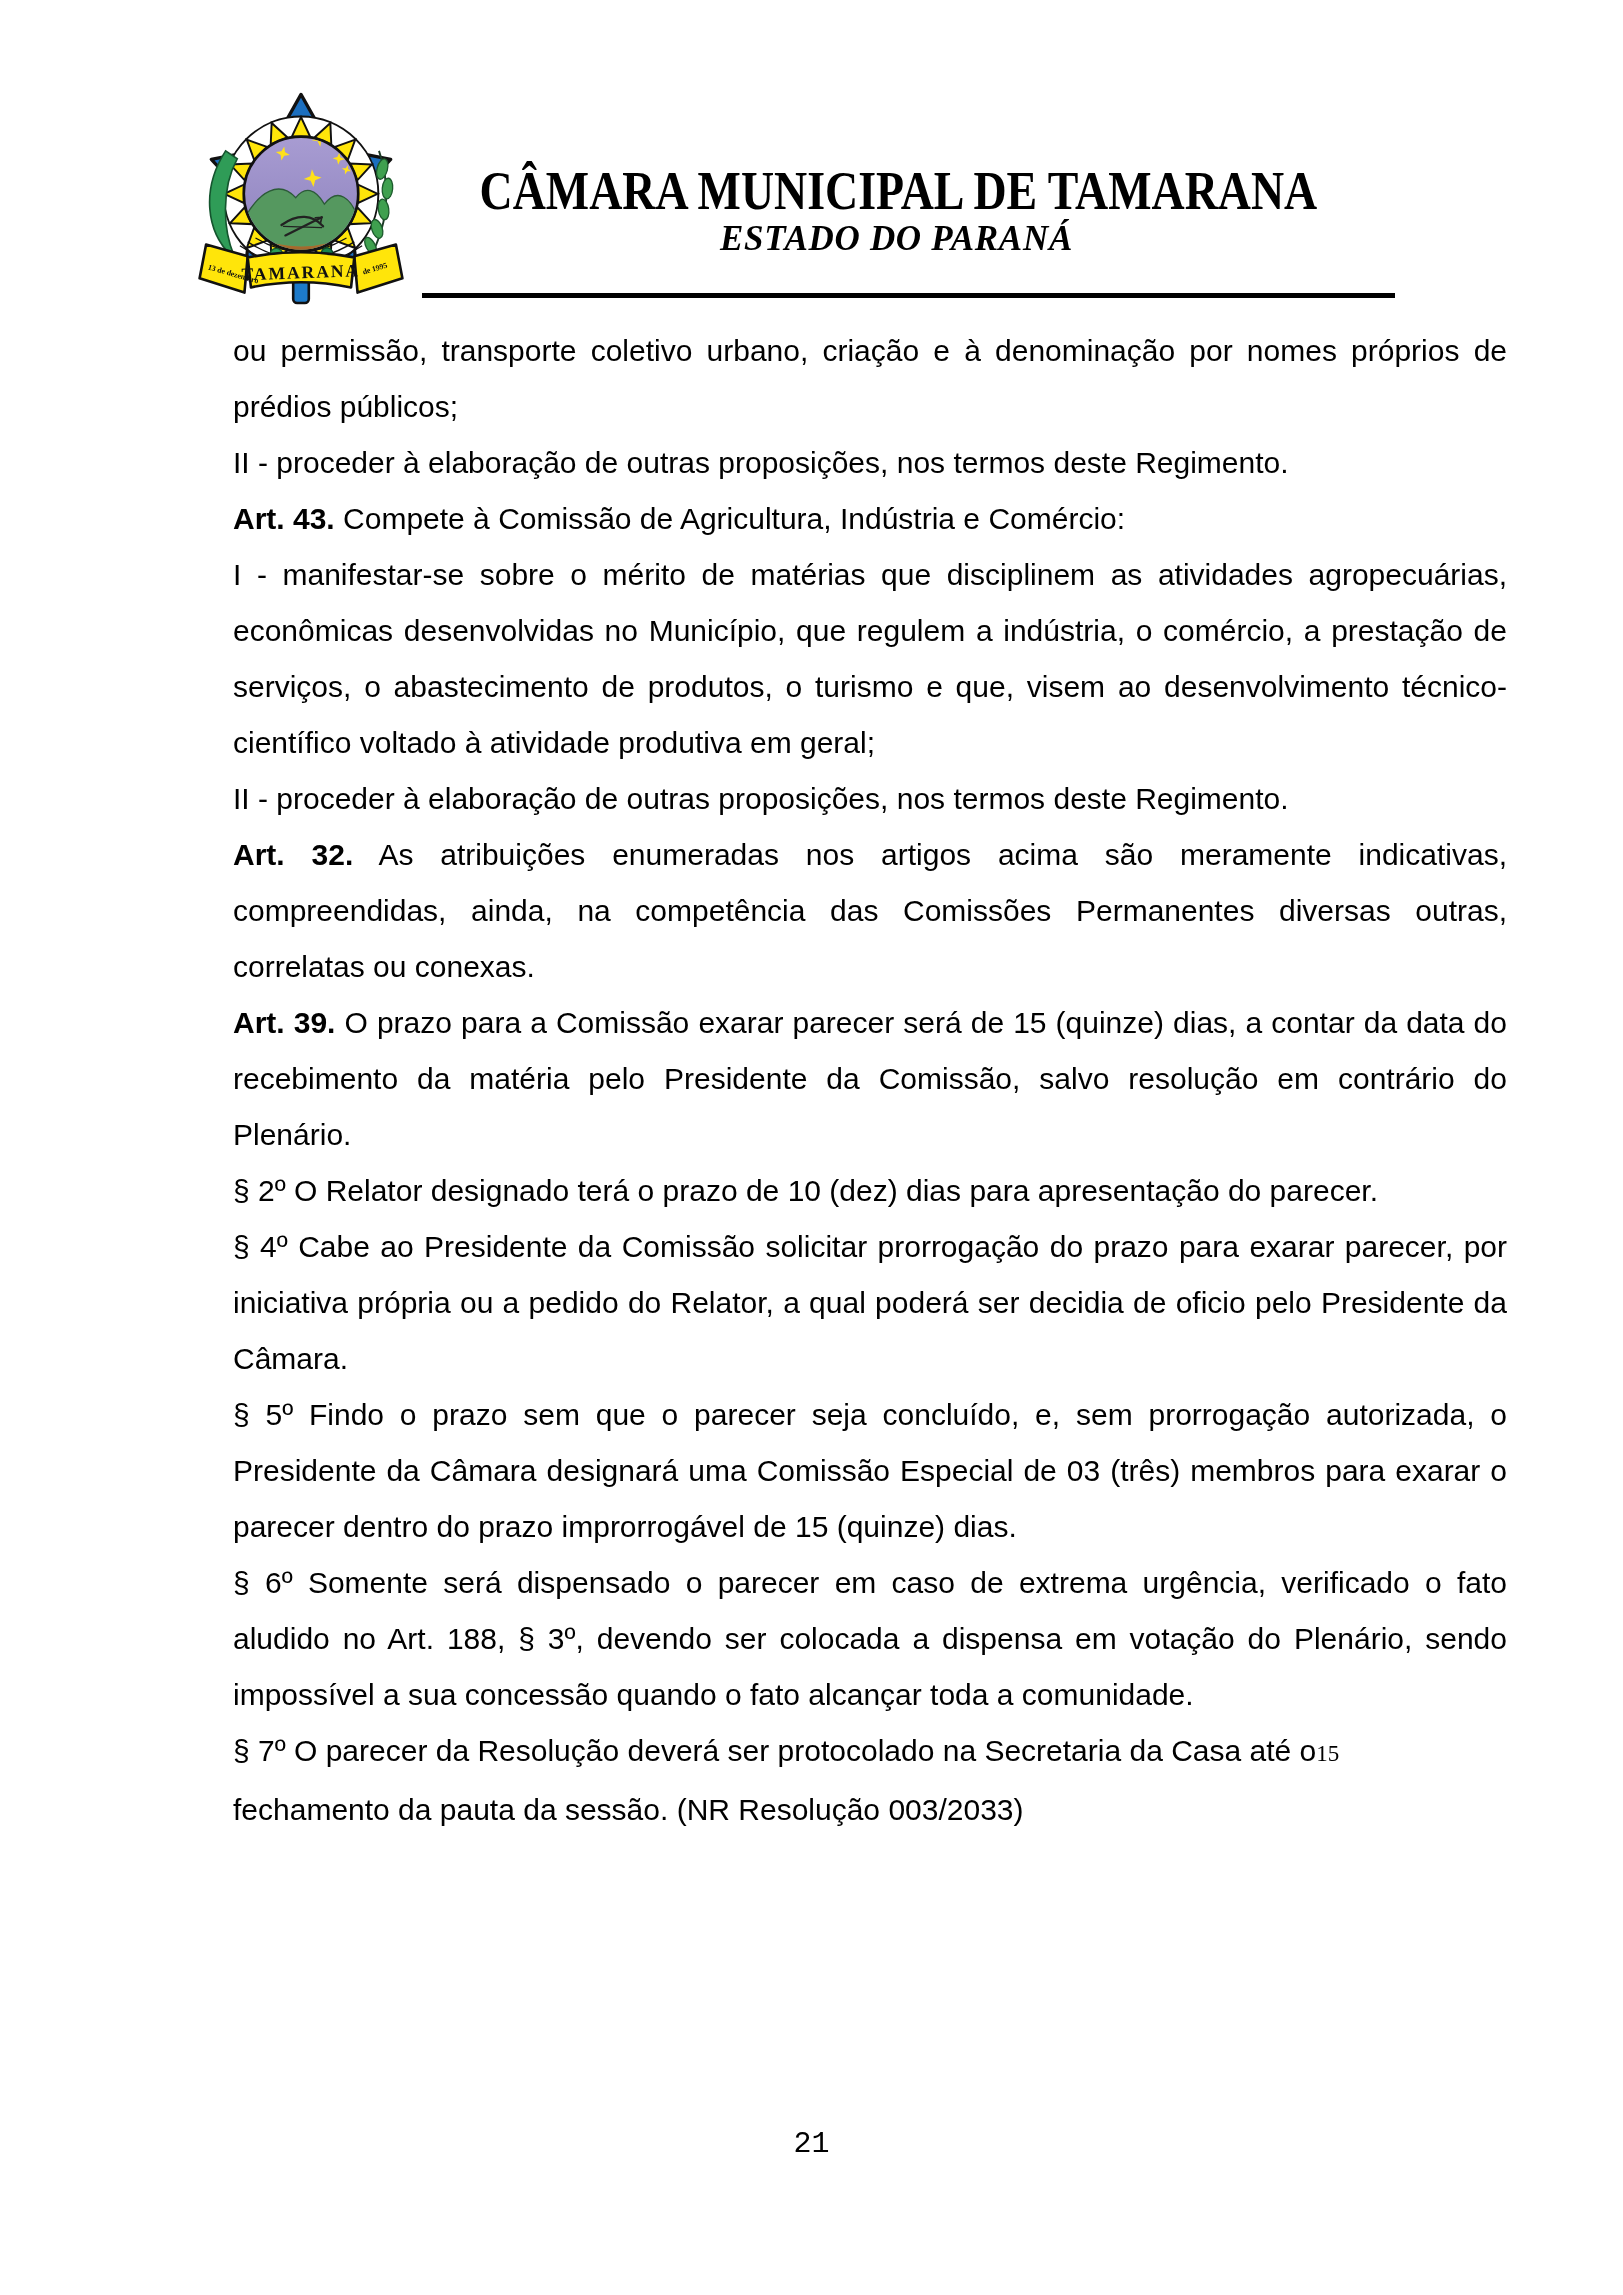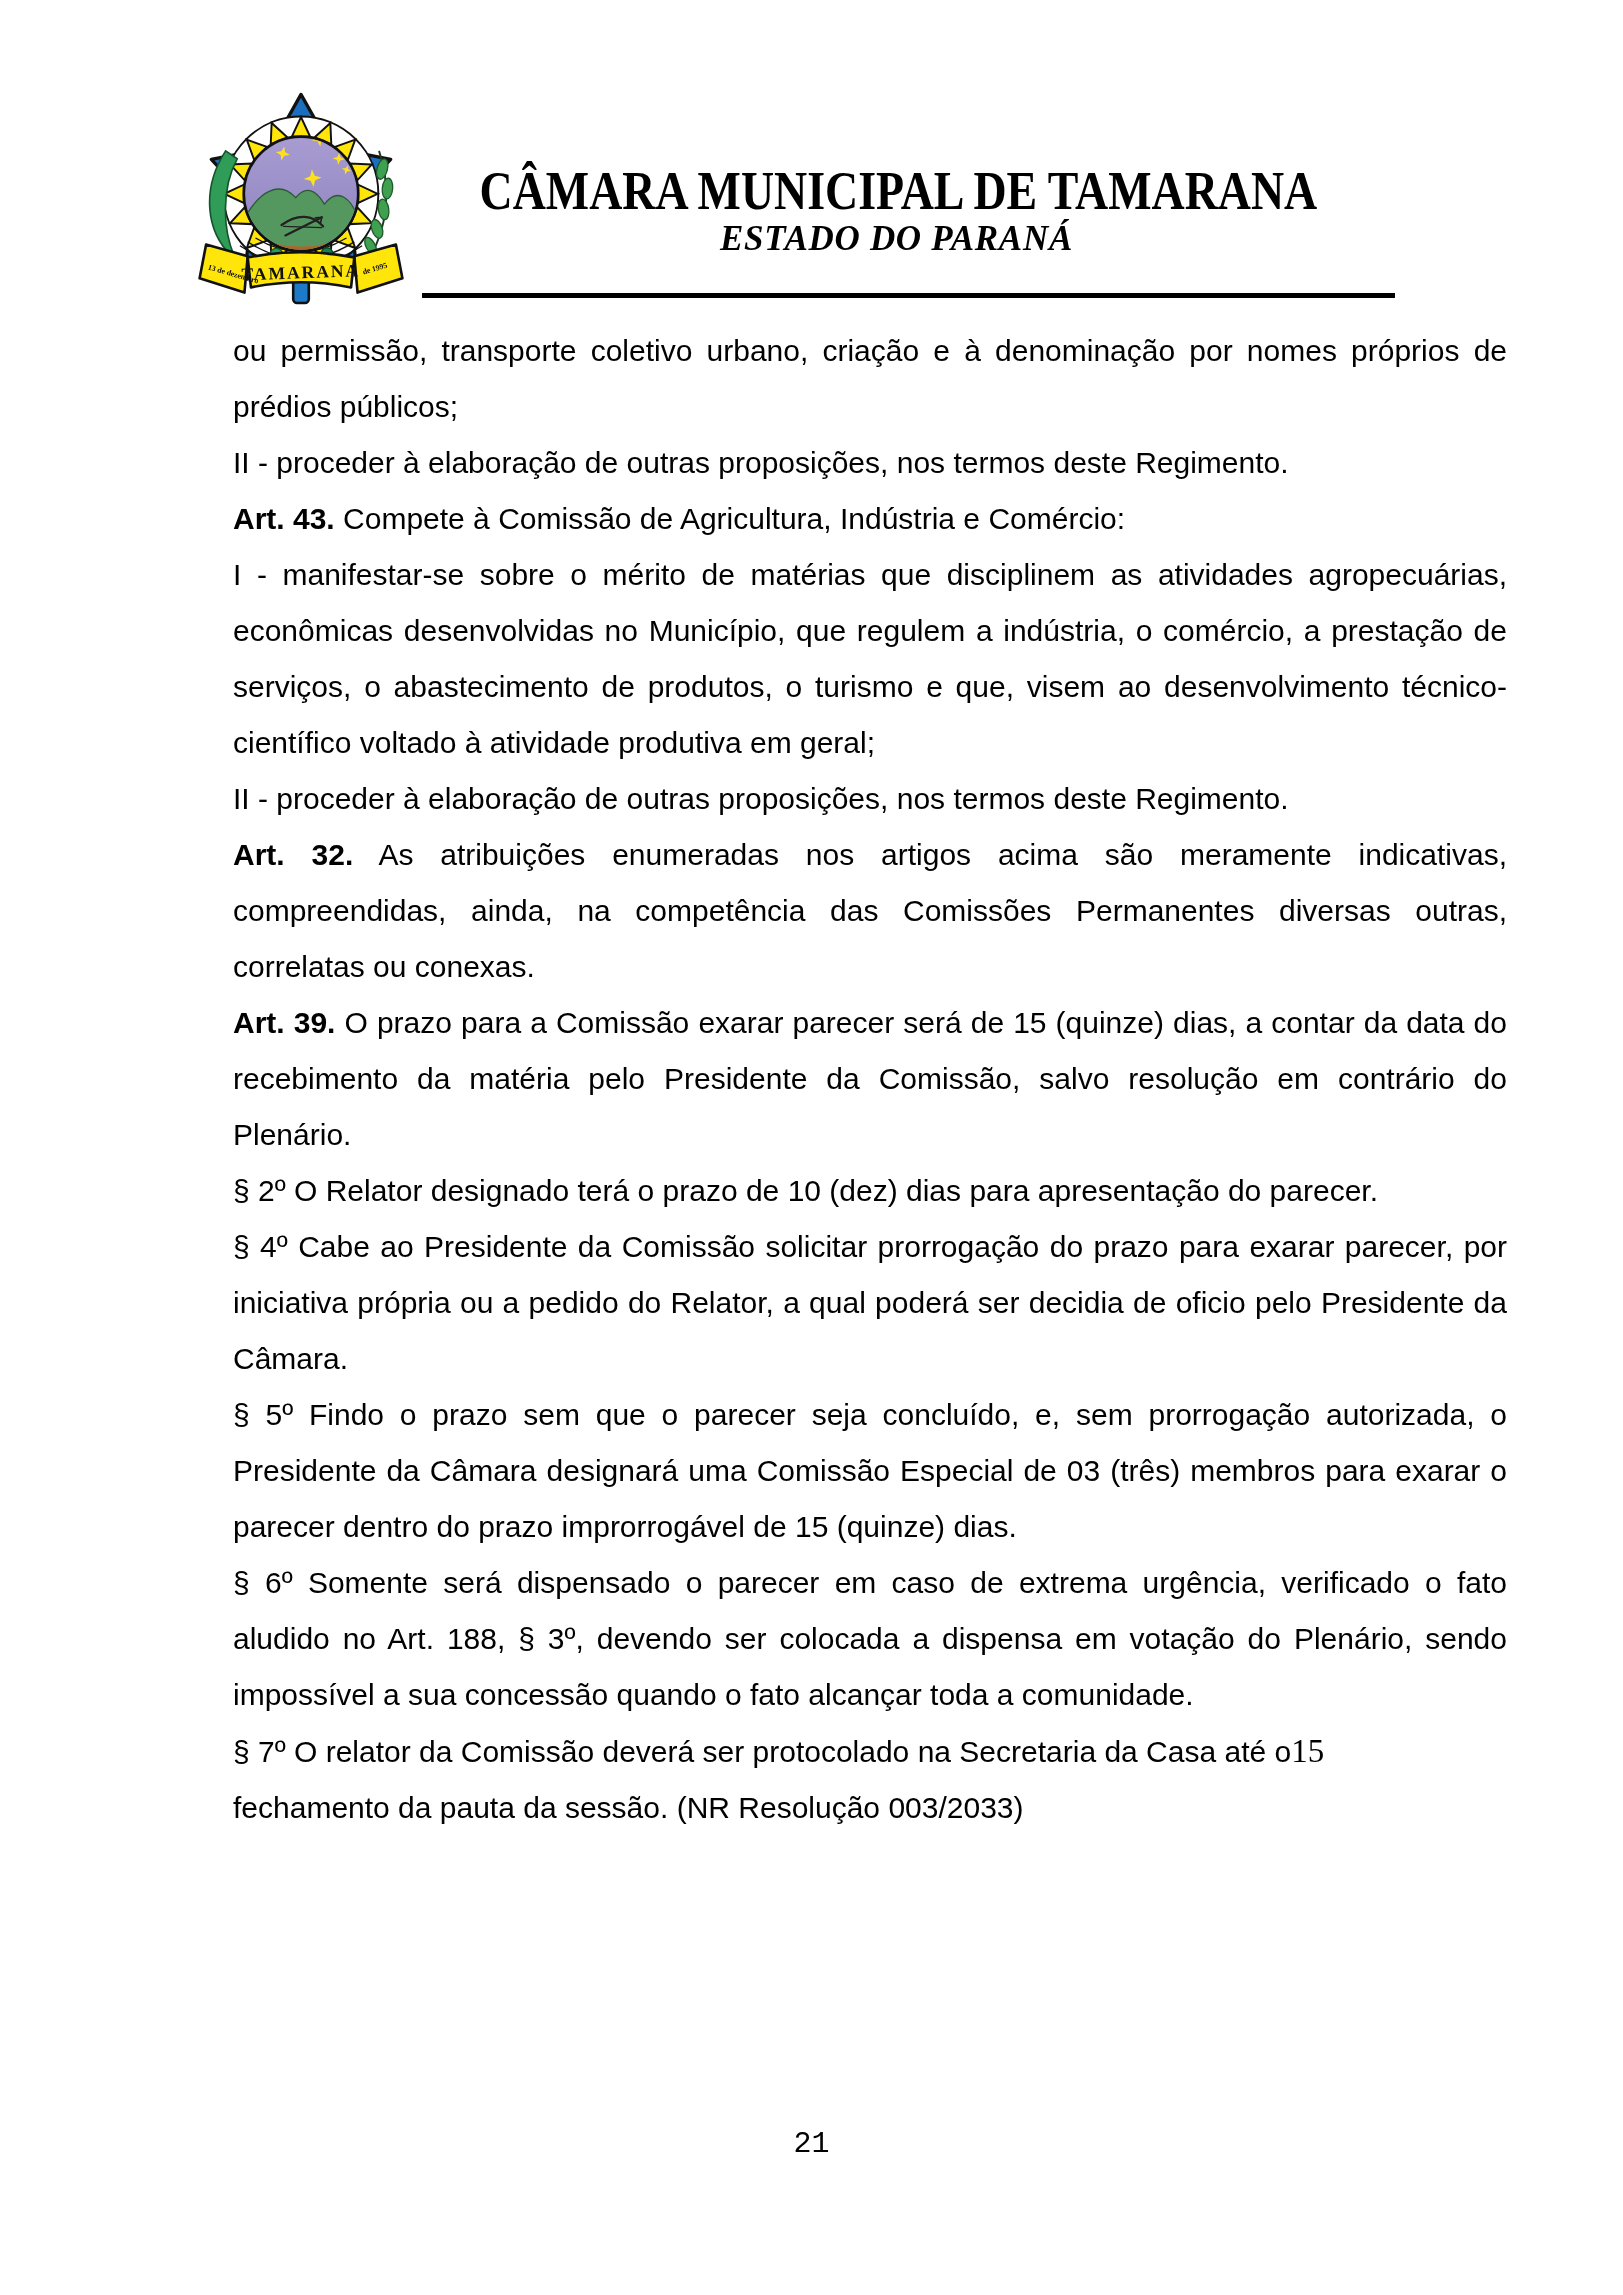--- a/index.html
+++ b/index.html
@@ -64,21 +64,21 @@
     width: 1274px;
     font-size: 30px;
     line-height: 56px;
     text-align: justify;
     text-justify: inter-word;
   }
   .content p { margin: 0; padding: 0; }
   .bold-prefix { font-weight: bold; }
   .serif-note {
     font-family: "Liberation Serif", serif;
-    font-size: 33px;
+    font-size: 23px;
   }
   
   .page-number {
     position: absolute;
     left: 0;
     top: 2127px;
     width: 100%;
     text-align: center;
     font-family: Liberation Mono, monospace;
     font-size: 30px;
@@ -204,20 +204,20 @@
       <p><span>II - proceder à elaboração de outras proposições, nos termos deste Regimento.</span></p>
       <p><b class="bold-prefix">Art. 43.</b><span> Compete à Comissão de Agricultura, Indústria e Comércio:</span></p>
       <p><span>I - manifestar-se sobre o mérito de matérias que disciplinem as atividades agropecuárias, econômicas desenvolvidas no Município, que regulem a indústria, o comércio, a prestação de serviços, o abastecimento de produtos, o turismo e que, visem ao desenvolvimento técnico-científico voltado à atividade produtiva em geral;</span></p>
       <p><span>II - proceder à elaboração de outras proposições, nos termos deste Regimento.</span></p>
       <p><b class="bold-prefix">Art. 32.</b><span> As atribuições enumeradas nos artigos acima são meramente indicativas, compreendidas, ainda, na competência das Comissões Permanentes diversas outras, correlatas ou conexas.</span></p>
       <p><b class="bold-prefix">Art. 39.</b><span> O prazo para a Comissão exarar parecer será de 15 (quinze) dias, a contar da data do recebimento da matéria pelo Presidente da Comissão, salvo resolução em contrário do Plenário.</span></p>
       <p><span>§ 2º O Relator designado terá o prazo de 10 (dez) dias para apresentação do parecer.</span></p>
       <p><span>§ 4º Cabe ao Presidente da Comissão solicitar prorrogação do prazo para exarar parecer, por iniciativa própria ou a pedido do Relator, a qual poderá ser decidia de oficio pelo Presidente da Câmara.</span></p>
       <p><span>§ 5º Findo o prazo sem que o parecer seja concluído, e, sem prorrogação autorizada, o Presidente da Câmara designará uma Comissão Especial de 03 (três) membros para exarar o parecer dentro do prazo improrrogável de 15 (quinze) dias.</span></p>
       <p><span>§ 6º Somente será dispensado o parecer em caso de extrema urgência, verificado o fato aludido no Art. 188, § 3º, devendo ser colocada a dispensa em votação do Plenário, sendo impossível a sua concessão quando o fato alcançar toda a comunidade.</span></p>
-      <p><span>§ 7º O relator da Comissão deverá ser protocolado na Secretaria da Casa até o</span><span class="serif-note">15</span></p>
+      <p><span>§ 7º O parecer da Resolução deverá ser protocolado na Secretaria da Casa até o</span><span class="serif-note">15</span></p>
       <p><span>fechamento da pauta da sessão. (NR Resolução 003/2033)</span></p>
     </main>
 
   <div class="page-number">21</div>
 
 </div>
 
 
 </body></html>

